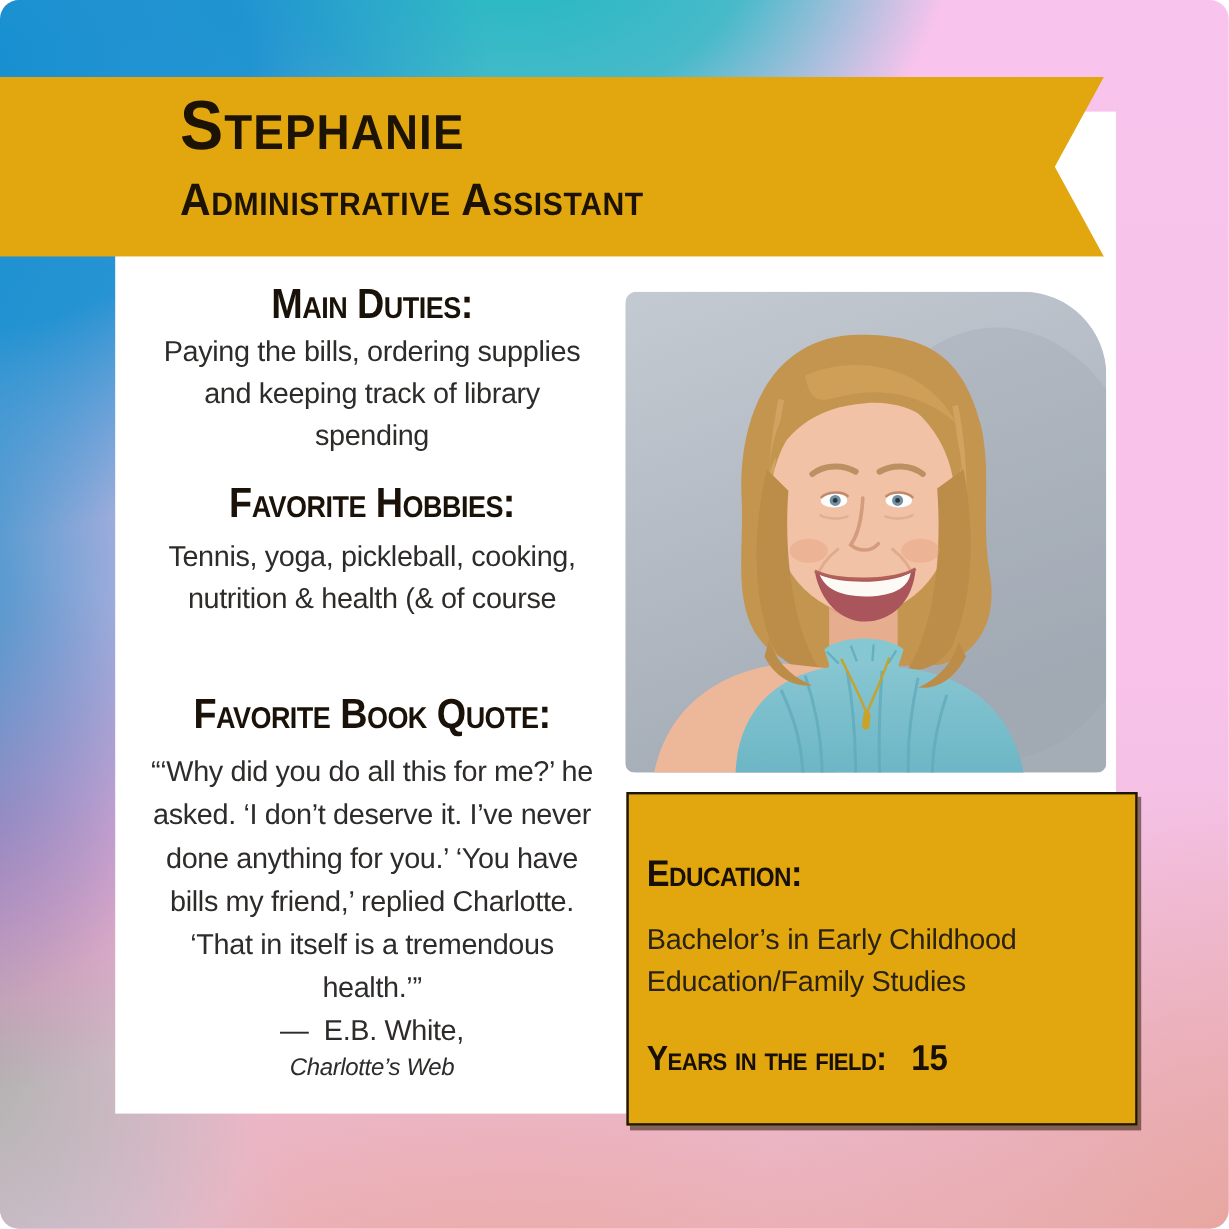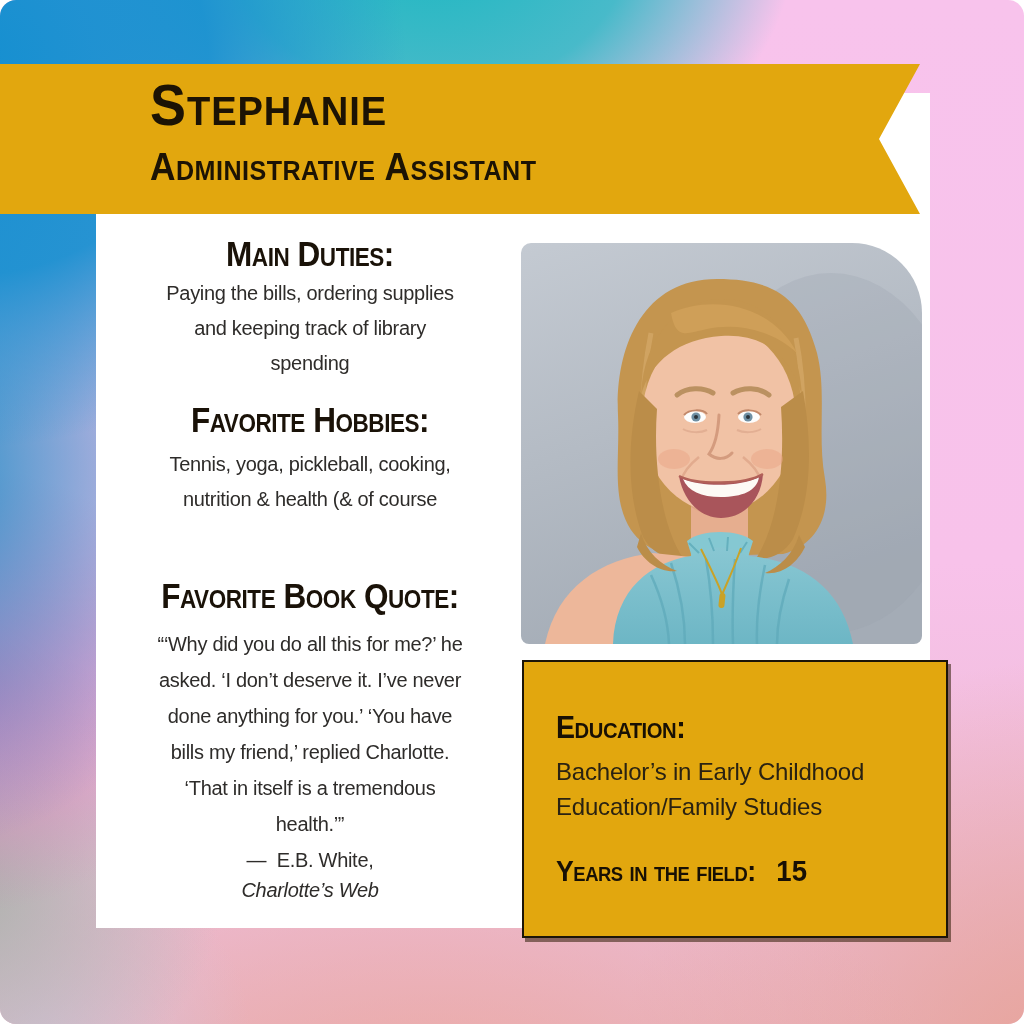--- a/index.html
+++ b/index.html
@@ -41,41 +41,41 @@
     transform:scaleX(.93);transform-origin:left center;white-space:nowrap;
   }
   
   .block{position:absolute;left:100px;width:420px;text-align:center;z-index:2;}
   .sec-heading{
     font-size:35px;line-height:40px;font-weight:bold;font-variant:small-caps;
     letter-spacing:-.5px;color:#1a1208;transform:scaleX(.9);transform-origin:center;
     white-space:nowrap;
   }
   .body-lines div{
-    font-size:20px;line-height:35px;letter-spacing:-.3px;color:#2e2c2a;white-space:nowrap;
+    font-size:24px;line-height:35px;letter-spacing:-.3px;color:#2e2c2a;white-space:nowrap;
   }
   .quote-lines div{line-height:36px;}
   .book-title{font-size:20px;line-height:36px;letter-spacing:-.3px;color:#2e2c2a;font-style:italic;}
   
   .photo{
     position:absolute;left:521px;top:243px;width:401px;height:401px;z-index:2;
     border-radius:10px 70px 8px 8px;overflow:hidden;
   }
   
   .infobox{
     position:absolute;left:522px;top:660px;width:426px;height:278px;z-index:3;
     background:#e2a70e;border:2px solid #1c1508;box-sizing:border-box;
-    padding:48px 16px 0 32px;box-shadow:3px 4px 0 rgba(45,28,6,.55);
+    padding:48px 16px 0 15px;box-shadow:3px 4px 0 rgba(45,28,6,.55);
   }
   .infobox .edu-heading{
     font-size:31px;line-height:36px;font-weight:bold;font-variant:small-caps;
     letter-spacing:-.5px;color:#181004;transform:scaleX(.92);transform-origin:left center;
   }
   .infobox .edu-lines div{font-size:24px;line-height:35px;letter-spacing:-.2px;color:#2a2212;}
-  .infobox .edu-lines{margin-top:8px;}
+  .infobox .edu-lines{margin-top:20px;}
   .years-row{margin-top:30px;transform:scaleX(.92);transform-origin:left center;white-space:nowrap;}
   .years-label{font-size:29px;line-height:34px;font-weight:bold;font-variant:small-caps;letter-spacing:-.5px;color:#181004;}
   .years-value{font-size:30px;line-height:34px;font-weight:bold;color:#181004;margin-left:18px;}
 </style>
 </head>
 <body>
 
 <div class="stage">
   <div class="bg"></div>
 

